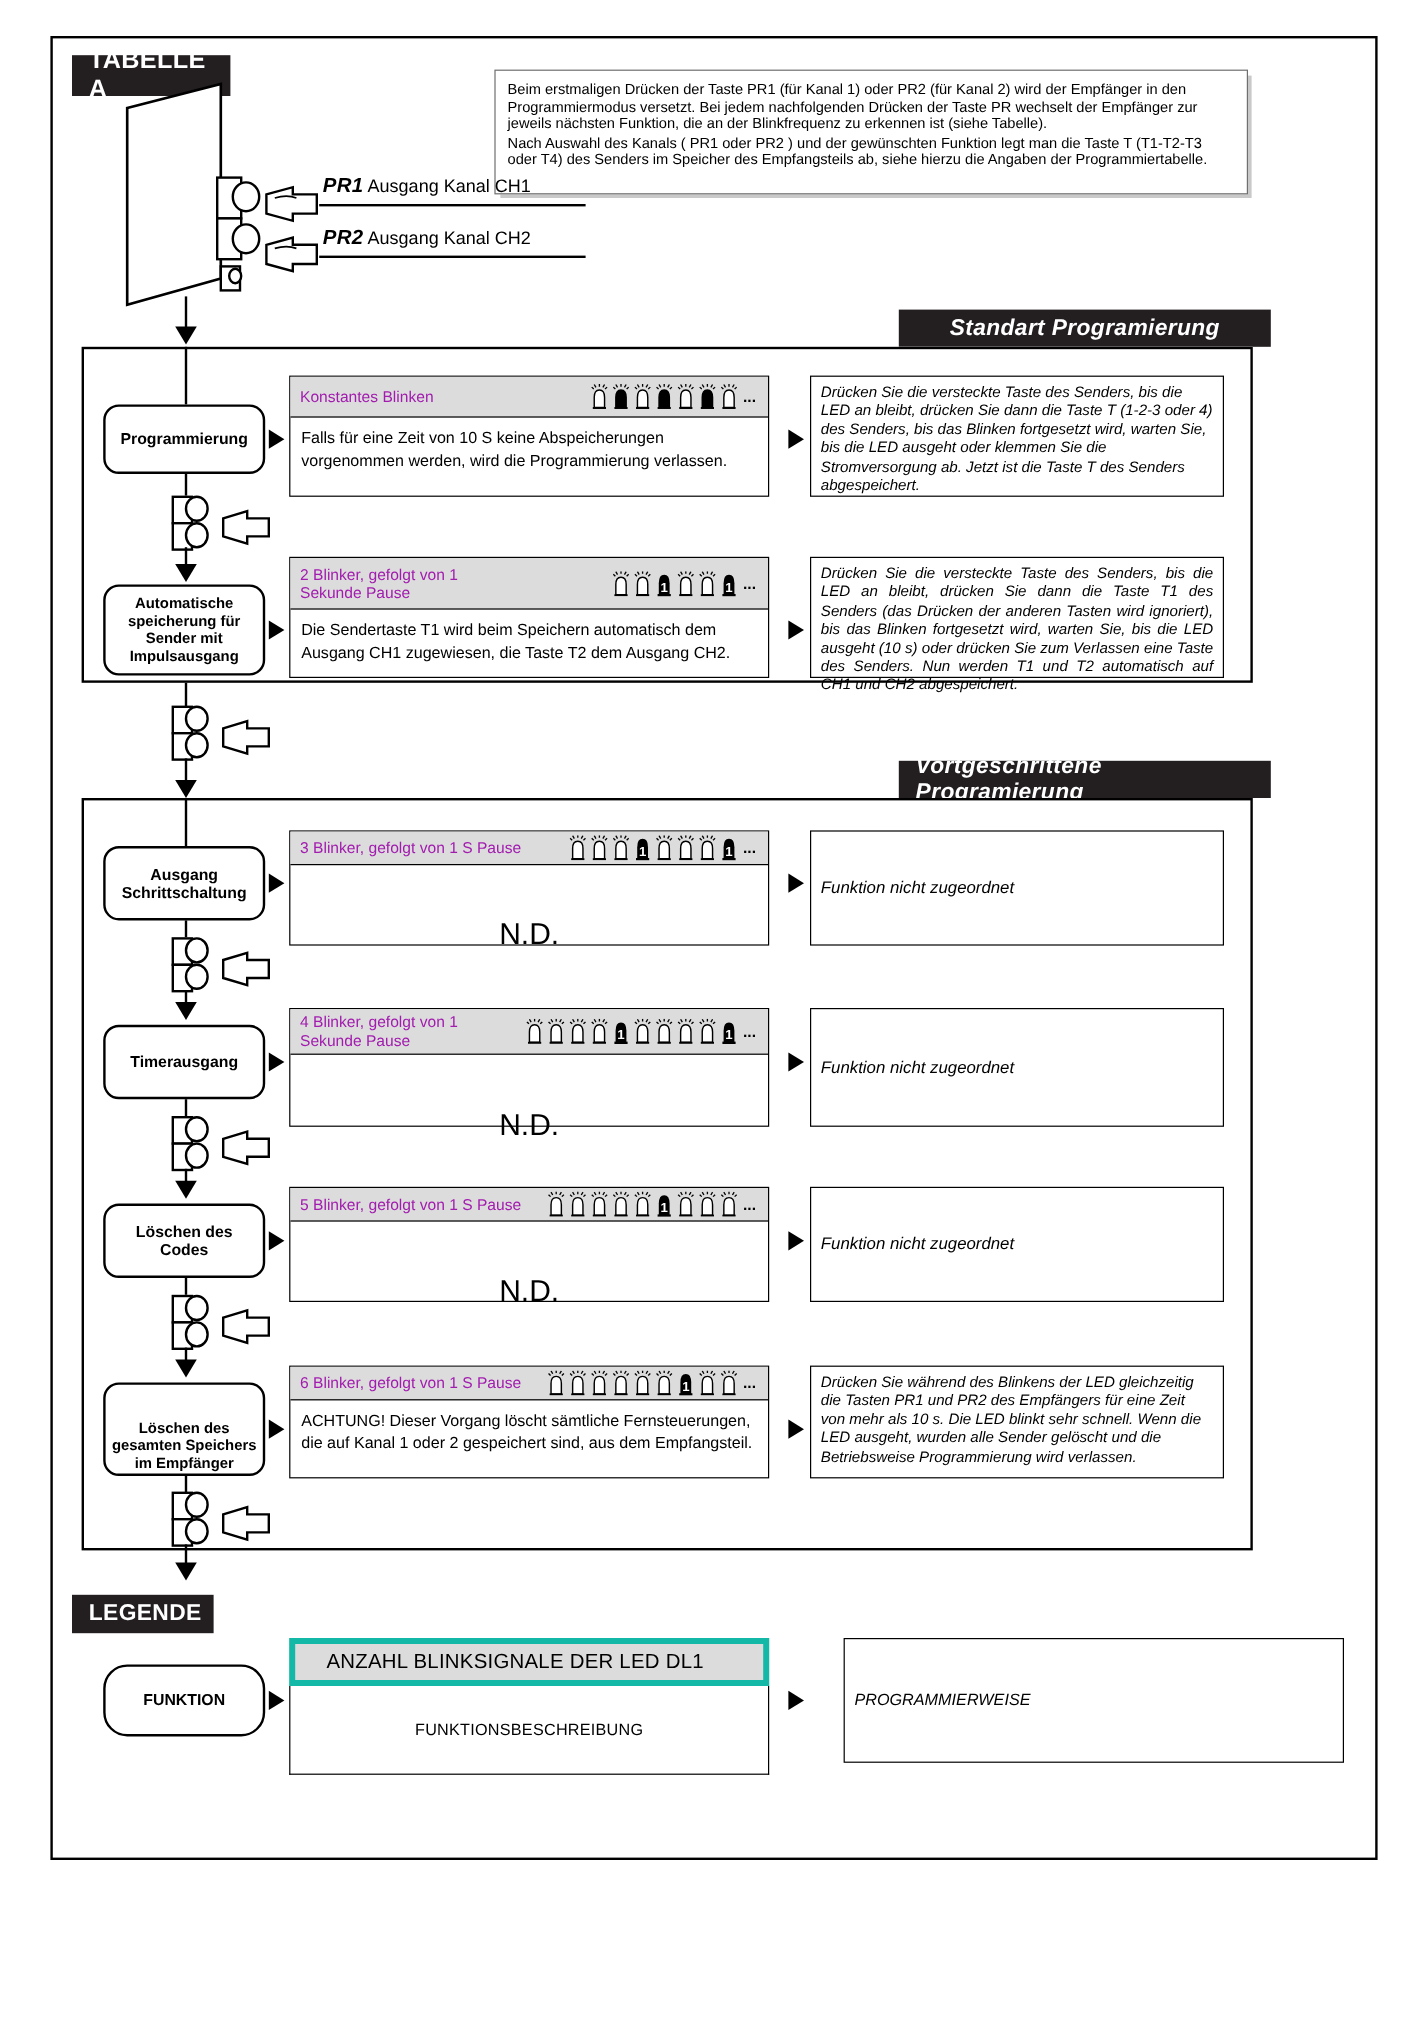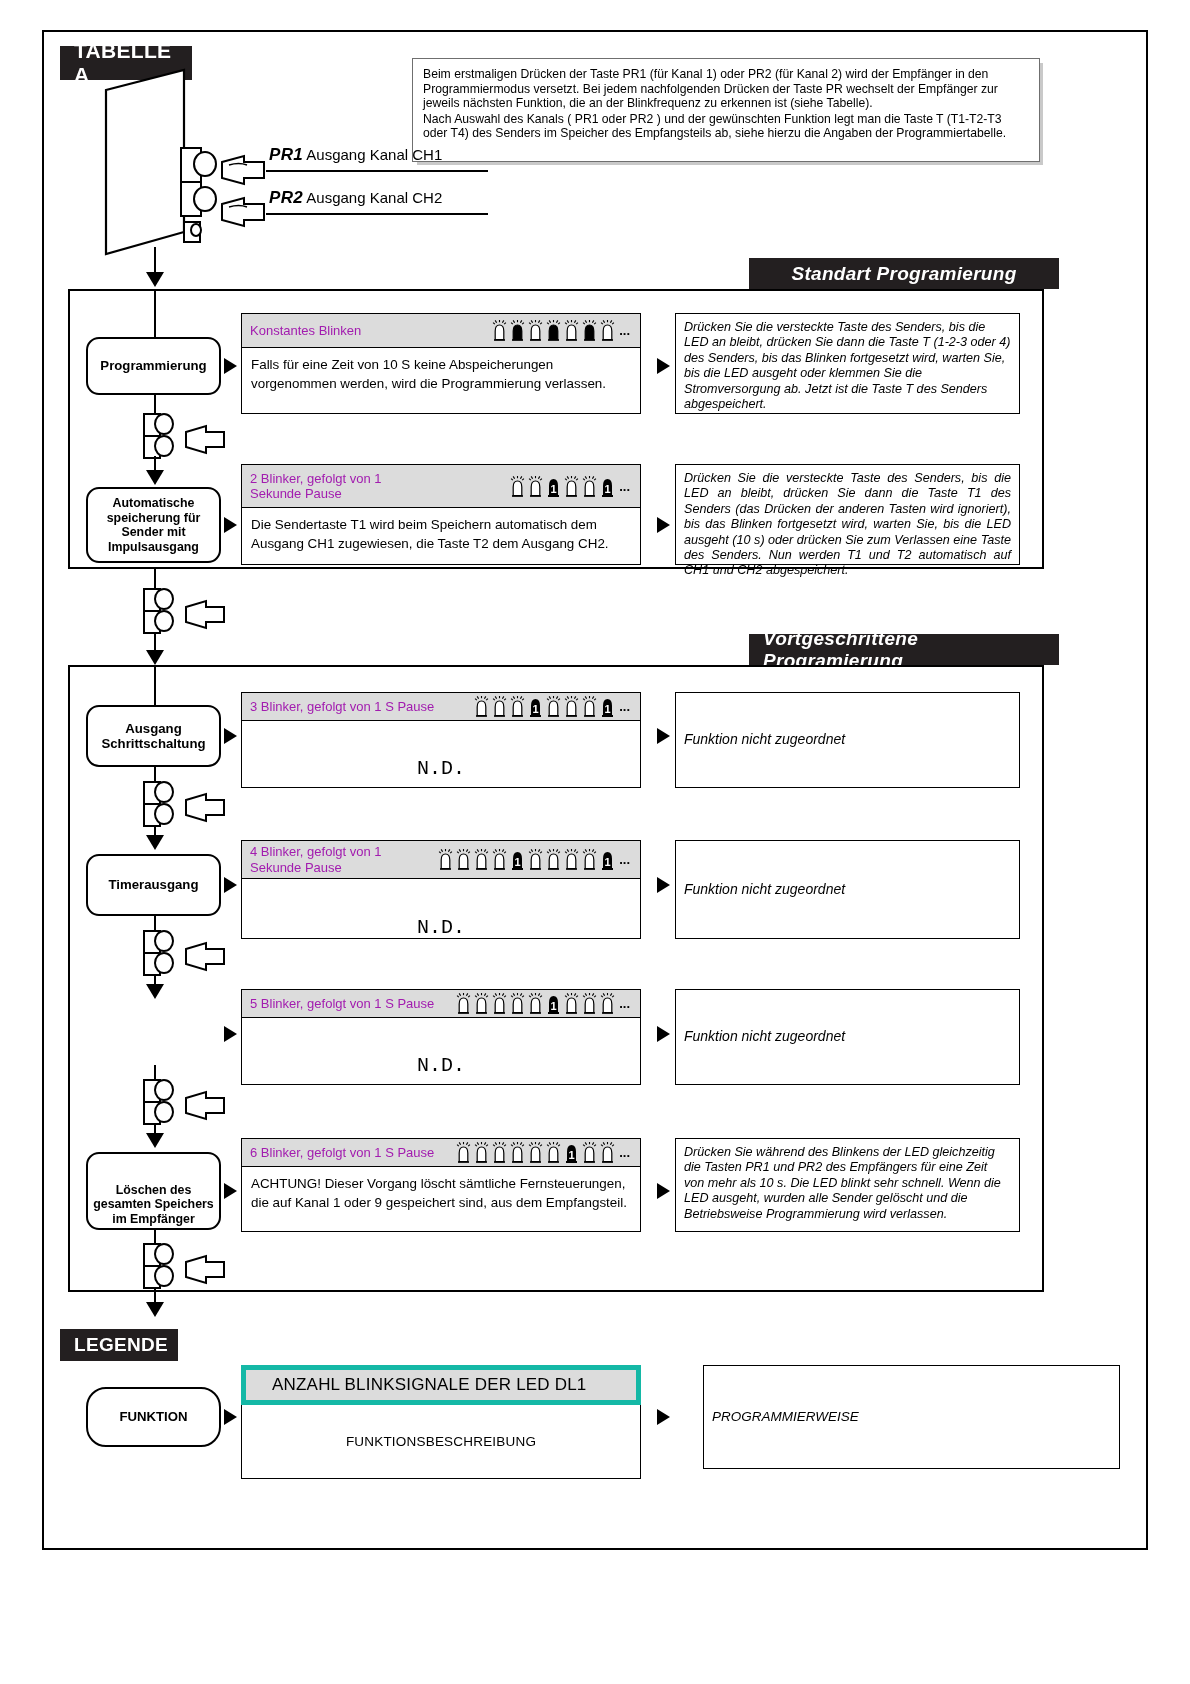--- a/index.html
+++ b/index.html
@@ -51,21 +51,21 @@
   .descbox{position:absolute;border:1px solid #000;background:#fff;box-sizing:border-box;}
   .desc-head{
     background:#dcdcdc;border-bottom:1px solid #000;box-sizing:border-box;
     display:flex;align-items:center;justify-content:space-between;
     padding:2px 8px 2px 8px;
   }
   .desc-head .htxt{font-size:13px;line-height:15.5px;color:#a21caf;white-space:pre-line;}
   .desc-body{padding:7px 9px;font-size:13.4px;line-height:19px;color:#000;}
   .desc-body.nd{
     display:flex;align-items:center;justify-content:center;
-    font-size:20px;height:100%;padding-top:0;padding-bottom:14px;font-family:Liberation Mono, monospace;
+    font-size:25px;height:100%;padding-top:11px;padding-bottom:14px;
   }
 
   
   .instbox{
     position:absolute;border:1px solid #000;background:#fff;box-sizing:border-box;
     padding:6px 8px;font-size:12.6px;line-height:15.4px;color:#000;font-style:italic;
   }
   .instbox.just{text-align:justify;}
   .instbox.center{display:flex;align-items:center;justify-content:flex-start;font-size:14px;}
 
@@ -599,20 +599,23 @@
       <rect x="16" y="4" width="16" height="22"></rect>
         <ellipse cx="36" cy="14" rx="9" ry="10"></ellipse>
       <rect x="16" y="26" width="16" height="22"></rect>
         <ellipse cx="36" cy="36" rx="9" ry="10"></ellipse>
       <path d="M58,22 l20,-6 l0,6 l18,0 l0,15 l-18,0 l0,6 l-20,-6 z"></path>
     </g>
   </svg>
   <div class="vline" style="left:110px;top:942px;height:14px;"></div>
   <div class="arrow-down" style="left:102px;top:952px;"></div>
 
+  <div class="fnbox" style="left:42px;top:971px;width:135px;height:62px;">
+    <span>Löschen des Codes</span>
+  </div>
   <div class="arrow-right" style="left:180px;top:994px;"></div>
 
   <div class="descbox" style="left:197px;top:957px;width:400px;height:96px;">
     <div class="desc-head" style="height:28px;">
       <span class="htxt">5 Blinker, gefolgt von 1 S Pause</span>
       <span class="blinkrow">
           <svg width="15" height="21" viewBox="0 0 15 21">
             <g stroke="#000" stroke-width="1.1">
               <line x1="7.5" y1="2.2" x2="7.5" y2="0"></line>
               <line x1="4.6" y1="2.8" x2="3.2" y2="0.4"></line>
@@ -827,21 +830,21 @@
               <line x1="10.4" y1="2.8" x2="11.8" y2="0.4"></line>
               <line x1="2.8" y1="4.2" x2="1.1" y2="2.6"></line>
               <line x1="12.2" y1="4.2" x2="13.9" y2="2.6"></line>
             </g>
             <path d="M3.2,19.6 L3.2,11 Q3.2,5 7.5,5 Q11.8,5 11.8,11 L11.8,19.6 Z" fill="#ffffff" stroke="#000" stroke-width="1.2"></path>
             <rect x="2" y="19.2" width="11" height="1.6" fill="#000"></rect>
           </svg>
           <span class="ell">...</span>
         </span>
     </div>
-    <div class="desc-body">ACHTUNG! Dieser Vorgang löscht sämtliche Fernsteuerungen, die auf Kanal 1 oder 9 gespeichert sind, aus dem Empfangsteil.</div>
+    <div class="desc-body">ACHTUNG! Dieser Vorgang löscht sämtliche Fernsteuerungen, die auf Kanal 1 oder 2 gespeichert sind, aus dem Empfangsteil.</div>
   </div>
 
   <div class="arrow-right" style="left:613px;top:1151px;"></div>
   <div class="instbox" style="left:631px;top:1106px;width:345px;height:94px;">
     <span>Drücken Sie während des Blinkens der LED gleichzeitig die Tasten PR1 und PR2 des Empfängers für eine Zeit von mehr als 10 s. Die LED blinkt sehr schnell. Wenn die LED ausgeht, wurden alle Sender gelöscht und die Betriebsweise Programmierung wird verlassen.</span>
   </div>
 
   <div class="vline" style="left:110px;top:1198px;height:14px;"></div>
   <svg style="position:absolute;left:84px;top:1208px;" width="120" height="58" viewBox="0 0 120 58">
     <g stroke="#000" stroke-width="2" fill="#fff">

